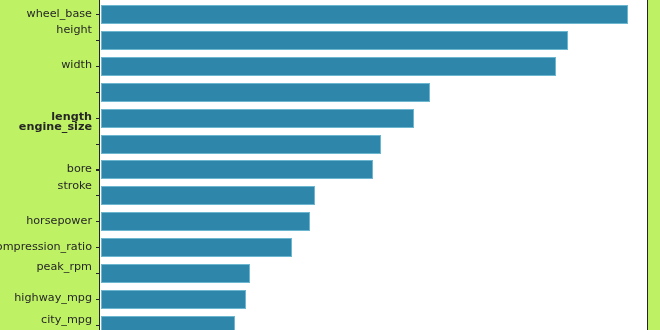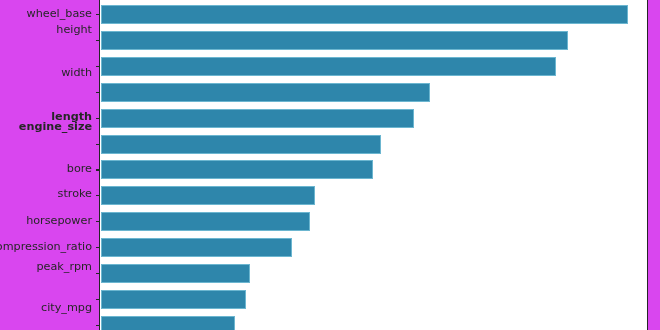--- a/index.html
+++ b/index.html
@@ -10,21 +10,21 @@
     width: 660px;
     height: 330px;
     background: #ffffff;
     font-family: "DejaVu Sans", sans-serif;
     overflow: hidden;
   }
   #figure {
     position: relative;
     width: 660px;
     height: 330px;
-    background: #d946ef;
+    background: #bef264;
   }
   
   #plot-area {
     position: absolute;
     left: 99px;
     top: 0px;
     width: 549px;
     height: 330px;
     border-left: 1.2px solid #262626;
     border-right: 1.2px solid #262626;
@@ -73,29 +73,30 @@
   }
 </style>
 </head>
 <body>
 
 <div id="figure">
 
   <div class="ylabels">
       <div class="ylab" style="top: 12.5px;">wheel_base</div>
       <div class="ylab" style="top: 29px;">height</div>
-      <div class="ylab" style="top: 64.3px; margin-top: 8px;">width</div>
+      <div class="ylab" style="top: 64.3px;">width</div>
       <div class="ylab" style="top: 116.1px; font-weight: bold;">length</div>
       <div class="ylab" style="top: 126px; font-weight: bold;">engine_size</div>
       <div class="ylab" style="top: 167.9px;">bore</div>
-      <div class="ylab" style="top: 193px;">stroke</div>
+      <div class="ylab" style="top: 185px;">stroke</div>
       <div class="ylab" style="top: 219.7px;">horsepower</div>
       <div class="ylab" style="top: 245.6px;">compression_ratio</div>
       <div class="ylab" style="top: 266px;">peak_rpm</div>
-      <div class="ylab" style="top: 307px;">city_mpg</div>
+      <div class="ylab" style="top: 297.4px;">highway_mpg</div>
+      <div class="ylab" style="top: 319px;">city_mpg</div>
     </div>
 
   <div id="plot-area">
       <div class="bar-row" style="top: 2px;">
         <div class="bar" title="wheel_base" style="width: 527px; background: rgb(46, 134, 171); border-color: rgb(108, 182, 208);"></div>
         <div class="tick-mark" style="background: rgb(38, 38, 38);"></div>
       </div>
       <div class="bar-row" style="top: 27.9px;">
         <div class="bar" title="height" style="width: 466.922px; background: rgb(46, 134, 171); border-color: rgb(108, 182, 208);"></div>
         <div class="tick-mark" style="background: rgb(38, 38, 38);"></div>

